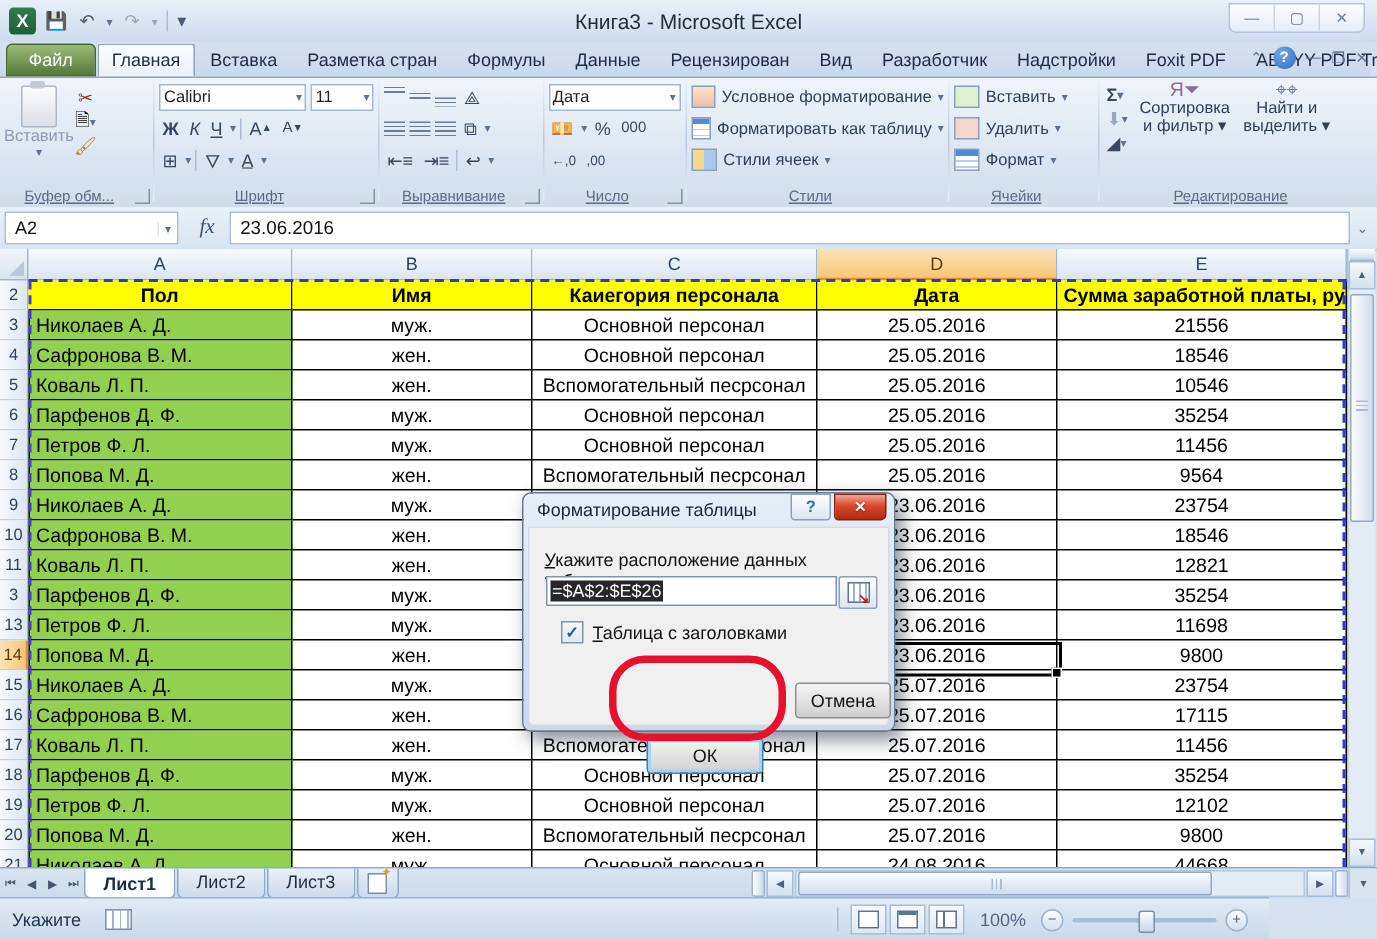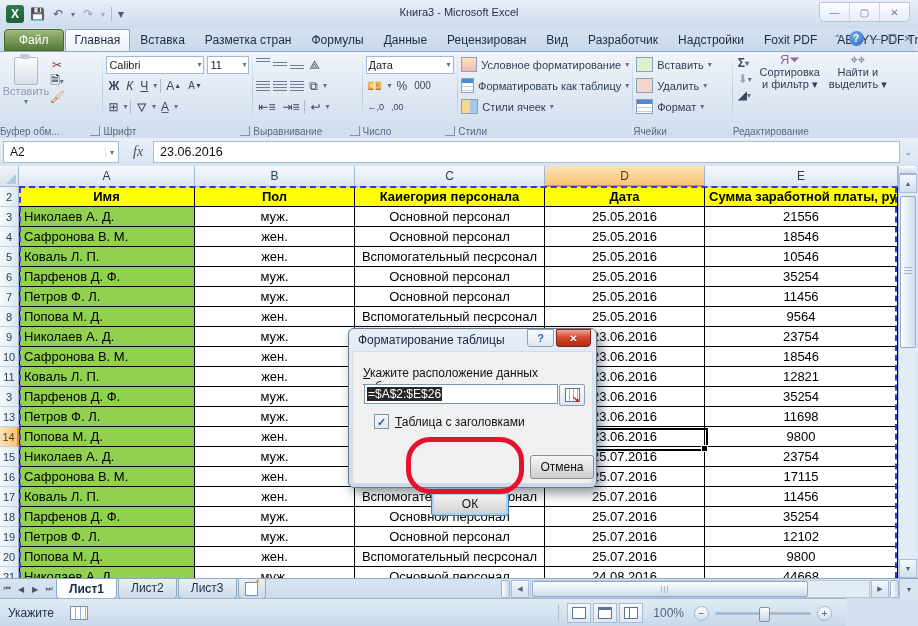--- a/index.html
+++ b/index.html
@@ -5,37 +5,37 @@
   html,body{margin:0;padding:0;background:#9FB6CF;font-family:"Liberation Sans",sans-serif;}
   #win{position:relative;width:918px;height:626px;background:#D5E1F0;outline:1px solid #6E86A5;overflow:hidden;}
   .abs{position:absolute;}
   
   #titlebar{left:0;top:0;width:918px;height:28px;background:linear-gradient(#E8EFF8,#CEDCEE);}
   #qat{left:6px;top:4px;height:20px;display:flex;align-items:center;gap:4px;}
   .xl-logo{width:18px;height:18px;background:linear-gradient(#2F7D4F,#1E5E38);color:#fff;font-weight:bold;font-size:12px;display:flex;align-items:center;justify-content:center;border-radius:3px;}
   .qbtn{font-size:12px;color:#4A5B75;padding:0 2px;}
   .qbtn.dis{color:#9AA8BC;}
   .qsep{width:1px;height:14px;background:#AABCD4;}
-  #win-title{left:0;right:0;top:6px;text-align:center;font-size:11px;color:#1E2C42;}
+  #win-title{left:0;right:0;top:6px;text-align:center;font-size:14px;color:#1E2C42;}
   .winbtns{right:8px;top:2px;display:flex;border:1px solid #B7C6DA;border-radius:0 0 5px 5px;background:linear-gradient(#FDFEFF,#E4ECF6);}
   .wbtn{width:29px;height:18px;display:flex;align-items:center;justify-content:center;font-size:10px;color:#6B7C94;border-left:1px solid #C9D6E6;}
   .wbtn:first-child{border-left:none;}
   
   #tabrow{left:0;top:28px;width:914px;height:23px;background:linear-gradient(#D5E1F0,#C9D8EB);display:flex;align-items:flex-end;}
   .rtab{padding:3px 9px 3px;font-size:12px;color:#1E2C42;border:1px solid transparent;white-space:nowrap;}
   .rtab.file{background:linear-gradient(#9DBB7A,#567937);color:#fff;border-radius:4px 4px 0 0;padding:3px 14px;margin:0 1px 0 4px;border:1px solid #47672C;}
   .rtab.active{background:linear-gradient(#FBFDFF,#EDF2F9);border:1px solid #8DA6C4;border-bottom-color:#EDF2F9;border-radius:2px 2px 0 0;}
   #tabrow-right{position:absolute;right:6px;top:31px;display:flex;align-items:center;gap:7px;}
   .mini-ic{font-size:10px;color:#61728C;}
   .help-ic{width:15px;height:15px;border-radius:50%;background:radial-gradient(circle at 35% 30%,#6FA8E8,#2E6DC0);color:#fff;font-size:10px;font-weight:bold;display:flex;align-items:center;justify-content:center;}
   
   #ribbon{left:0;top:51px;width:918px;height:86px;background:linear-gradient(#F0F4FA,#DCE6F2 60%,#CFDDEC);border-top:1px solid #8DA6C4;border-bottom:1px solid #8FA8C6;display:flex;}
   .rgroup{position:relative;height:84px;padding:2px 3px 0;}
   .rgsep{width:1px;height:80px;margin-top:2px;background:linear-gradient(#E8EFF7,#B9C9DD,#E8EFF7);}
-  .rglabel{position:absolute;left:0;right:10px;bottom:1px;font-size:10px;color:#5A6B84;white-space:nowrap;}
+  .rglabel{position:absolute;left:0;right:10px;bottom:1px;text-align:center;font-size:10px;color:#5A6B84;white-space:nowrap;text-decoration:underline;}
   .launcher{position:absolute;right:2px;bottom:2px;width:9px;height:9px;border-left:1px solid #7F93AD;border-top:1px solid #7F93AD;transform:rotate(180deg);font-size:7px;color:#7F93AD;line-height:8px;text-align:center;}
   .rrow{display:flex;align-items:center;gap:3px;height:21px;}
   .combo{background:#fff;border:1px solid #A3B8D1;height:16px;display:flex;align-items:center;font-size:11px;padding:0 2px;color:#222;justify-content:flex-end;}
   .combo .dd{margin-left:auto;color:#5E7291;font-size:8px;padding-left:3px;}
   .tbtn{font-size:12px;color:#39475E;padding:0 2px;display:flex;align-items:center;}
   .dd8{font-size:8px;color:#5E7291;}
   .bigbtn{width:46px;height:64px;display:flex;flex-direction:column;align-items:center;font-size:11px;color:#8E9CB0;}
   .clipb{width:22px;height:26px;background:linear-gradient(#FDFDFD,#D9DEE6);border:1px solid #AEB8C6;border-radius:2px;position:relative;margin-top:3px;}
   .clipb:before{content:"";position:absolute;left:5px;top:-4px;width:10px;height:5px;background:#C2CAD6;border-radius:2px;}
   .lines{width:14px;height:10px;background:repeating-linear-gradient(#6C7C92 0 1px,transparent 1px 3px);}
@@ -361,22 +361,22 @@
       <div class="corner"></div>
     <div class="colhdr">A</div>
         <div class="colhdr">B</div>
         <div class="colhdr">C</div>
         <div class="colhdr sel">D</div>
         <div class="colhdr">E</div>
       </div>
     <div id="rows-holder">
         <div class="grow drow">
           <div class="rowhdr">2</div>
+          <div class="cell hdr">Пол</div>
           <div class="cell hdr">Имя</div>
-          <div class="cell hdr">Пол</div>
           <div class="cell hdr">Каиегория персонала</div>
           <div class="cell hdr">Дата</div>
           <div class="cell hdr ehdr">Сумма заработной платы, ру</div>
         </div>
         <div class="grow drow">
           <div class="rowhdr">3</div>
           <div class="cell name">Николаев А. Д.</div>
           <div class="cell">муж.</div>
           <div class="cell">Основной персонал</div>
           <div class="cell">25.05.2016</div>

